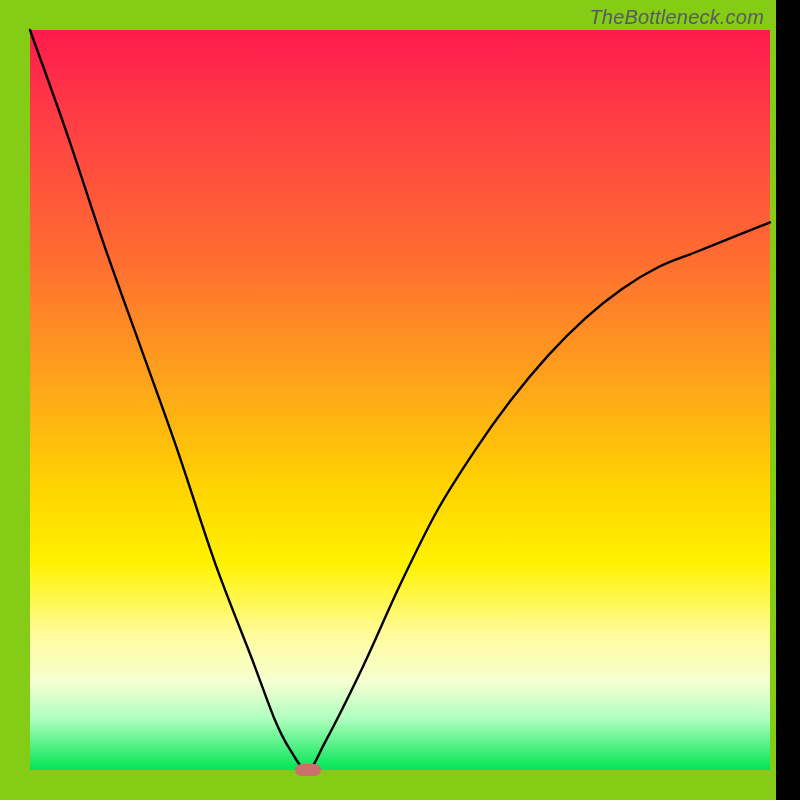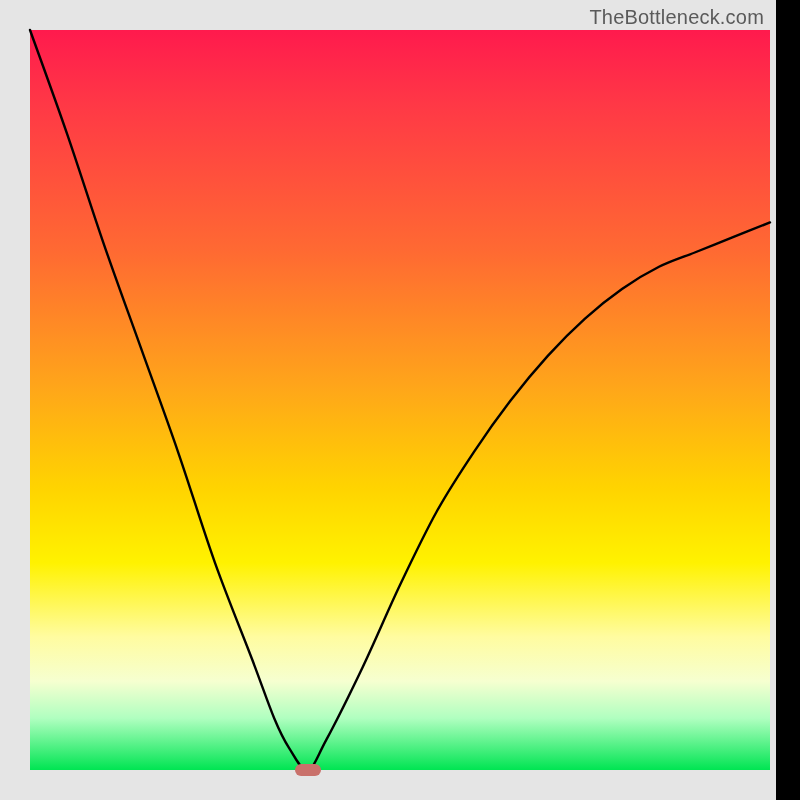--- a/index.html
+++ b/index.html
@@ -8,21 +8,22 @@
     width: 800px;
     height: 800px;
     background: #000;
     overflow: hidden;
     font-family: Arial, Helvetica, sans-serif;
   }
   .frame {
     position: relative;
     width: 776px;
     height: 800px;
-    background: #e5e5e5;
+    background: #84cc16;
+    font-style: italic;
   }
   .plot-area {
     position: absolute;
     left: 30px;
     top: 30px;
     width: 740px;
     height: 740px;
     background: linear-gradient(to bottom,
       #ff1a4d 0%,
       #ff3846 10%,

